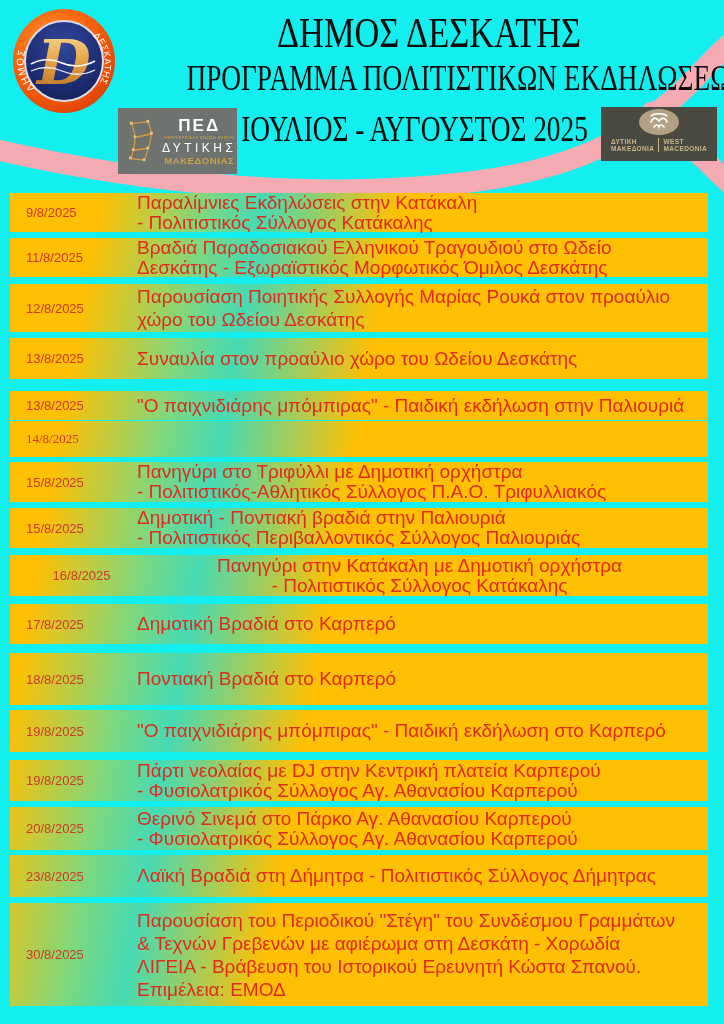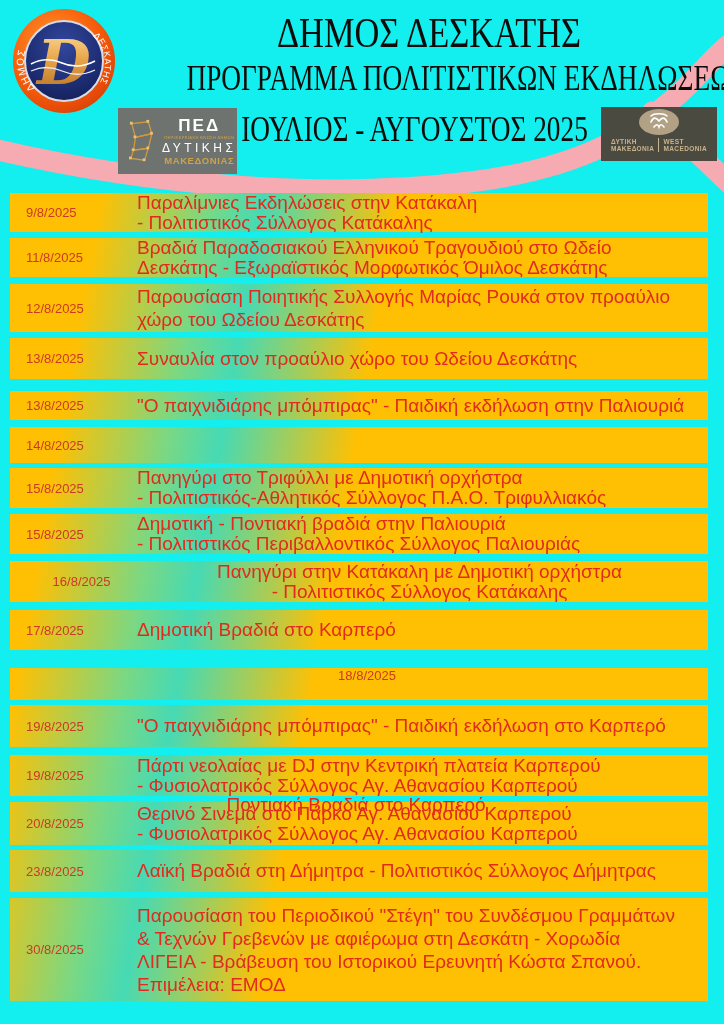--- a/index.html
+++ b/index.html
@@ -170,21 +170,21 @@
 χώρο του Ωδείου Δεσκάτης</div>
   </div>
   <div class="row" style="height:41px;margin-top:6px;">
     <div class="date">13/8/2025</div>
     <div class="desc">Συναυλία στον προαύλιο χώρο του Ωδείου Δεσκάτης</div>
   </div>
   <div class="row" style="height:29px;margin-top:12px;">
     <div class="date">13/8/2025</div>
     <div class="desc">"Ο παιχνιδιάρης μπόμπιρας" - Παιδική εκδήλωση στην Παλιουριά</div>
   </div>
-  <div class="row sp" style="height:36px;margin-top:7px;">
+  <div class="row sp" style="height:36px;margin-top:1px;font-family:Liberation Serif, serif;">
     <div class="date">14/8/2025</div>
   </div>
   <div class="row" style="height:40px;margin-top:5px;">
     <div class="date">15/8/2025</div>
     <div class="desc">Πανηγύρι στο Τριφύλλι με Δημοτική ορχήστρα
 - Πολιτιστικός-Αθλητικός Σύλλογος Π.Α.Ο. Τριφυλλιακός</div>
   </div>
   <div class="row" style="height:40px;margin-top:6px;">
     <div class="date">15/8/2025</div>
     <div class="desc">Δημοτική - Ποντιακή βραδιά στην Παλιουριά
@@ -192,21 +192,21 @@
   </div>
   <div class="row" style="height:41px;margin-top:7px;text-align:center;">
     <div class="date">16/8/2025</div>
     <div class="desc">Πανηγύρι στην Κατάκαλη με Δημοτική ορχήστρα
 - Πολιτιστικός Σύλλογος Κατάκαλης</div>
   </div>
   <div class="row" style="height:40px;margin-top:8px;">
     <div class="date">17/8/2025</div>
     <div class="desc">Δημοτική Βραδιά στο Καρπερό</div>
   </div>
-  <div class="row" style="height:32px;margin-top:18px;flex-direction:column;">
+  <div class="row" style="height:52px;margin-top:9px;">
     <div class="date">18/8/2025</div>
     <div class="desc">Ποντιακή Βραδιά στο Καρπερό</div>
   </div>
   <div class="row" style="height:42px;margin-top:5px;">
     <div class="date">19/8/2025</div>
     <div class="desc">"Ο παιχνιδιάρης μπόμπιρας" - Παιδική εκδήλωση στο Καρπερό</div>
   </div>
   <div class="row" style="height:41px;margin-top:8px;">
     <div class="date">19/8/2025</div>
     <div class="desc">Πάρτι νεολαίας με DJ στην Κεντρική πλατεία Καρπερού

